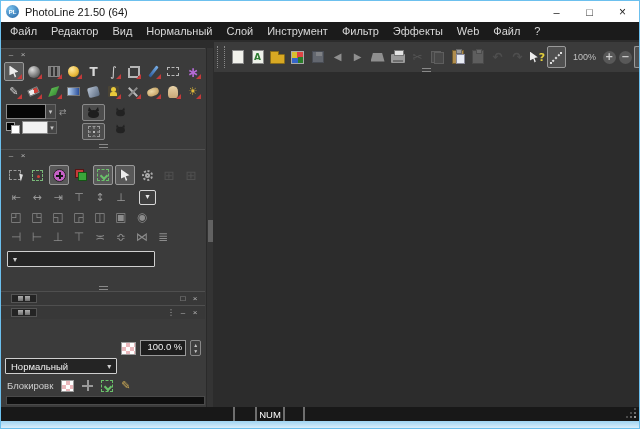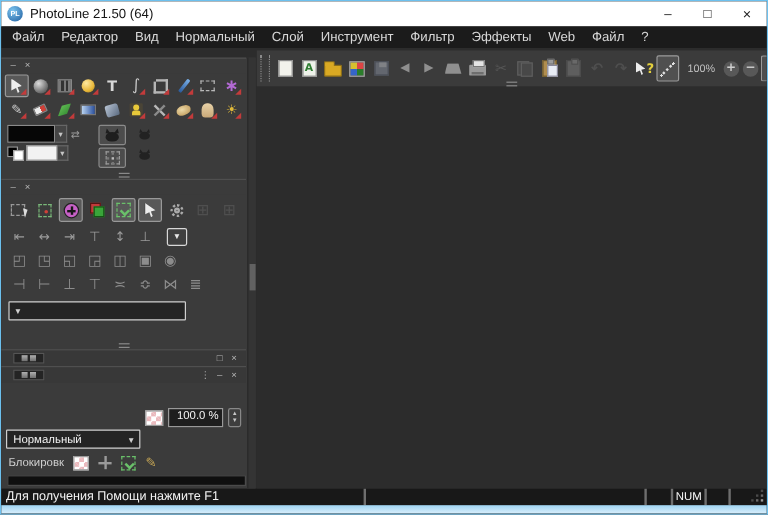--- a/index.html
+++ b/index.html
@@ -567,23 +567,20 @@
 
       <div class="layers-box"></div>
 
       <span class="dock-scroll">
         <span class="dock-thumb"></span>
       </span>
     </div>
   </div>
 
   <div class="statusbar">
-    <div class="sb-cell sb-help">
-      <span>Для получения Помощи нажмите F1</span>
-    </div>
     <div class="sb-cell sb-mid"></div>
     <div class="sb-cell sb-s1"></div>
     <div class="sb-cell sb-num">
       <span>NUM</span>
     </div>
     <div class="sb-cell sb-s2"></div>
     <div class="sb-grip"></div>
   </div>
 
   <div class="bottom-strip"></div>

